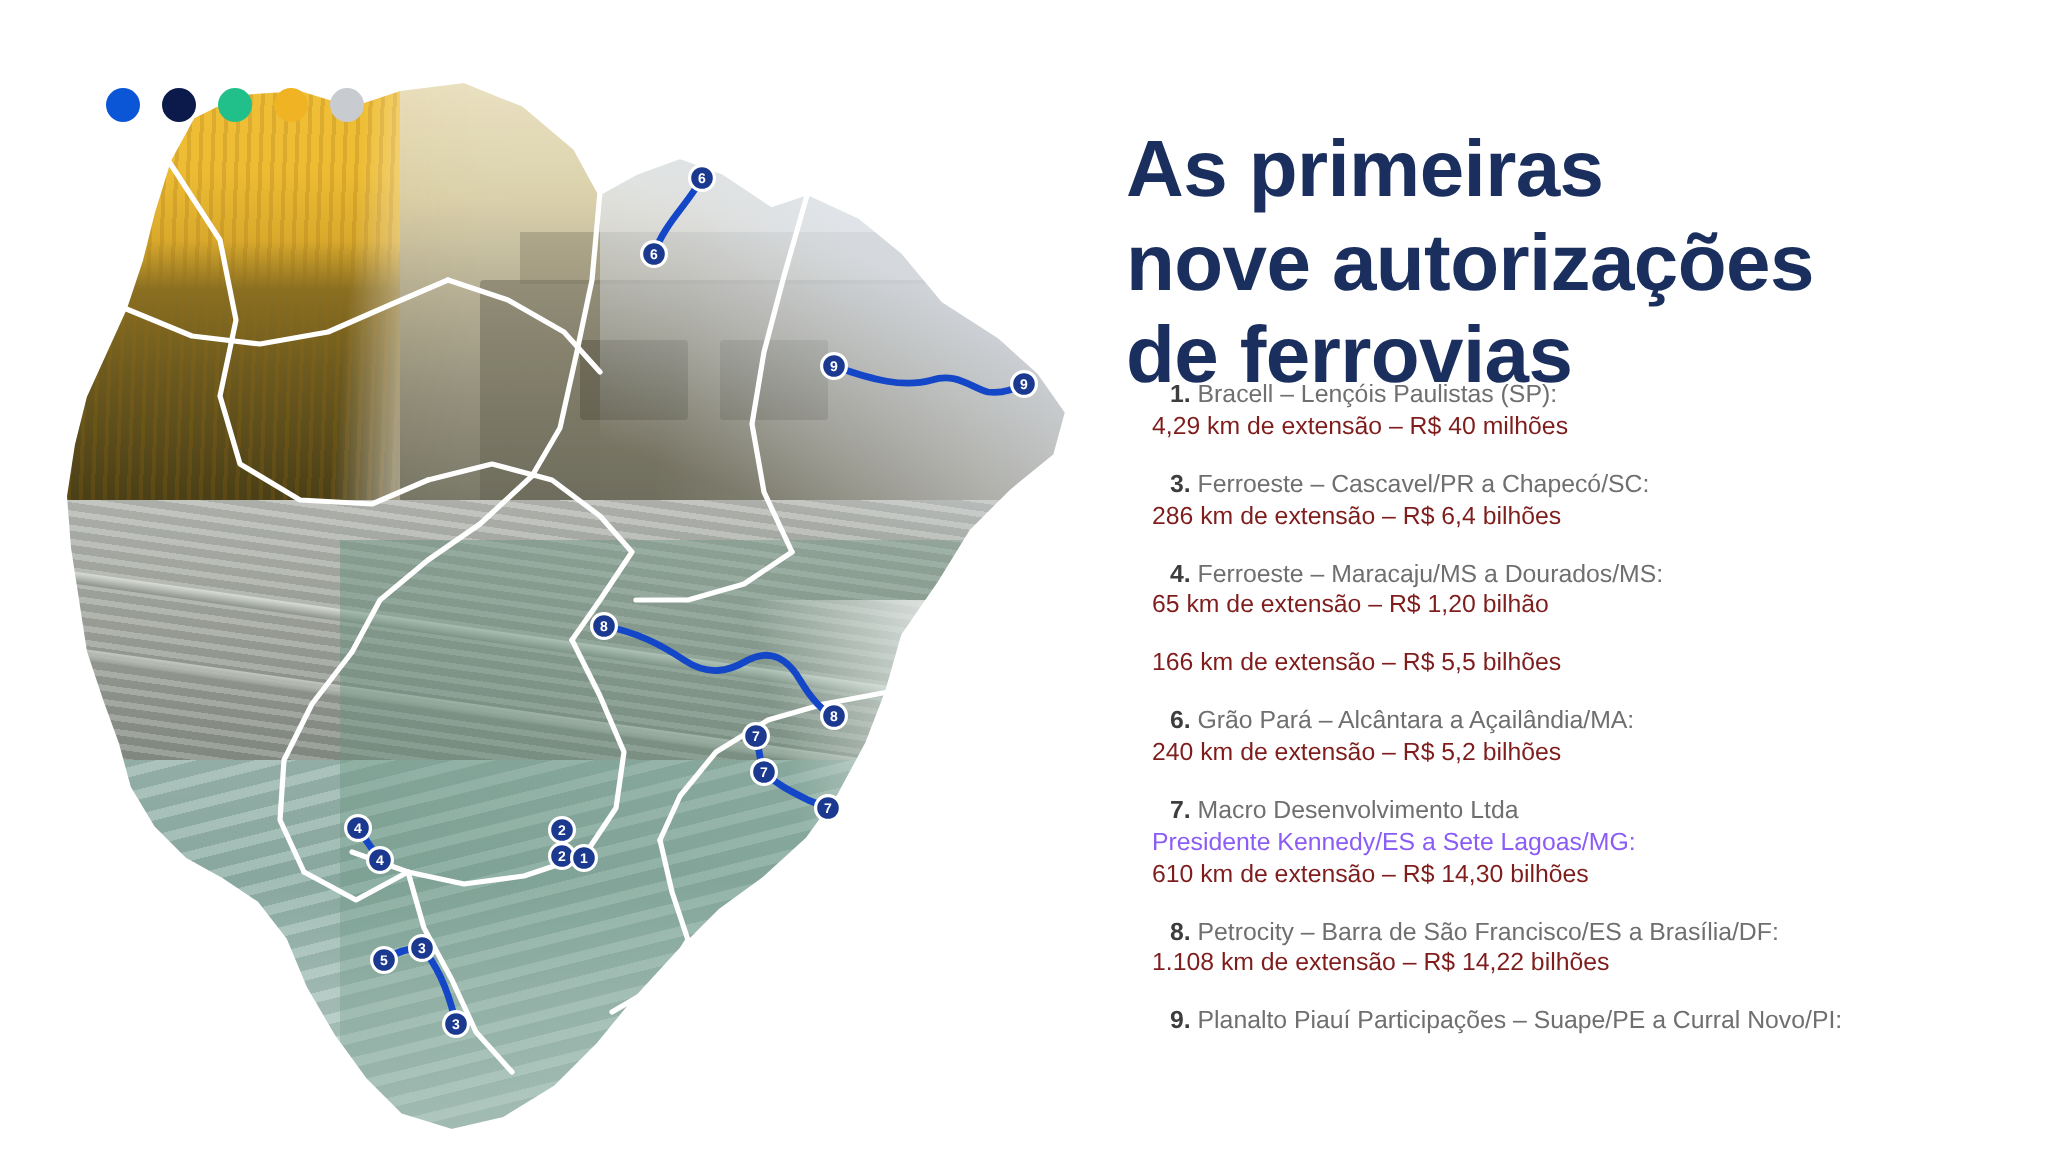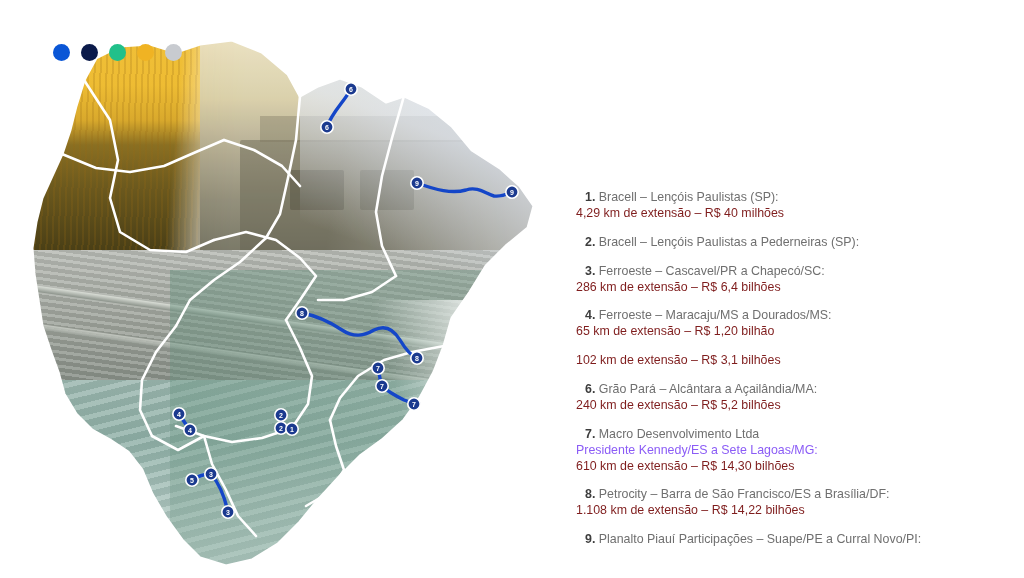--- a/index.html
+++ b/index.html
@@ -235,38 +235,42 @@
 
     
     <div class="dot" style="left: 53px; top: 44px; background: rgb(10, 86, 214);"></div>
     <div class="dot" style="left: 81px; top: 44px; background: rgb(11, 26, 74);"></div>
     <div class="dot" style="left: 109px; top: 44px; background: rgb(33, 192, 138);"></div>
     <div class="dot" style="left: 137px; top: 44px; background: rgb(240, 179, 35);"></div>
     <div class="dot" style="left: 165px; top: 44px; background: rgb(200, 203, 208);"></div>
   </div>
 
   <div id="text-panel">
+    <h1 id="title" style="color: rgb(27, 47, 94);">
+      <span>As primeiras</span><br>
+      <span>nove autorizações</span><br>
+      <span>de ferrovias</span>
+    </h1>
     <div id="list">
         <div class="item">
           <div class="l1"><span class="num">1. </span>Bracell – Lençóis Paulistas (SP):</div>
           <div class="l3">4,29 km de extensão – R$ 40 milhões</div>
         </div>
         <div class="item">
-          <div class="l1"><span class="num">2. </span>Bracell – Lençóis Paulistas a Pederneiras (SP):</div>
         </div>
         <div class="item">
           <div class="l1"><span class="num">3. </span>Ferroeste – Cascavel/PR a Chapecó/SC:</div>
           <div class="l3">286 km de extensão – R$ 6,4 bilhões</div>
         </div>
         <div class="item">
           <div class="l1"><span class="num">4. </span>Ferroeste – Maracaju/MS a Dourados/MS:</div>
           <div class="l3">65 km de extensão – R$ 1,20 bilhão</div>
         </div>
         <div class="item">
-          <div class="l3">102 km de extensão – R$ 3,1 bilhões</div>
+          <div class="l3">166 km de extensão – R$ 5,5 bilhões</div>
         </div>
         <div class="item">
           <div class="l1"><span class="num">6. </span>Grão Pará – Alcântara a Açailândia/MA:</div>
           <div class="l3">240 km de extensão – R$ 5,2 bilhões</div>
         </div>
         <div class="item">
           <div class="l1"><span class="num">7. </span>Macro Desenvolvimento Ltda</div>
           <div class="l2">Presidente  Kennedy/ES a  Sete Lagoas/MG:</div>
           <div class="l3">610 km de extensão – R$ 14,30 bilhões</div>
         </div>

